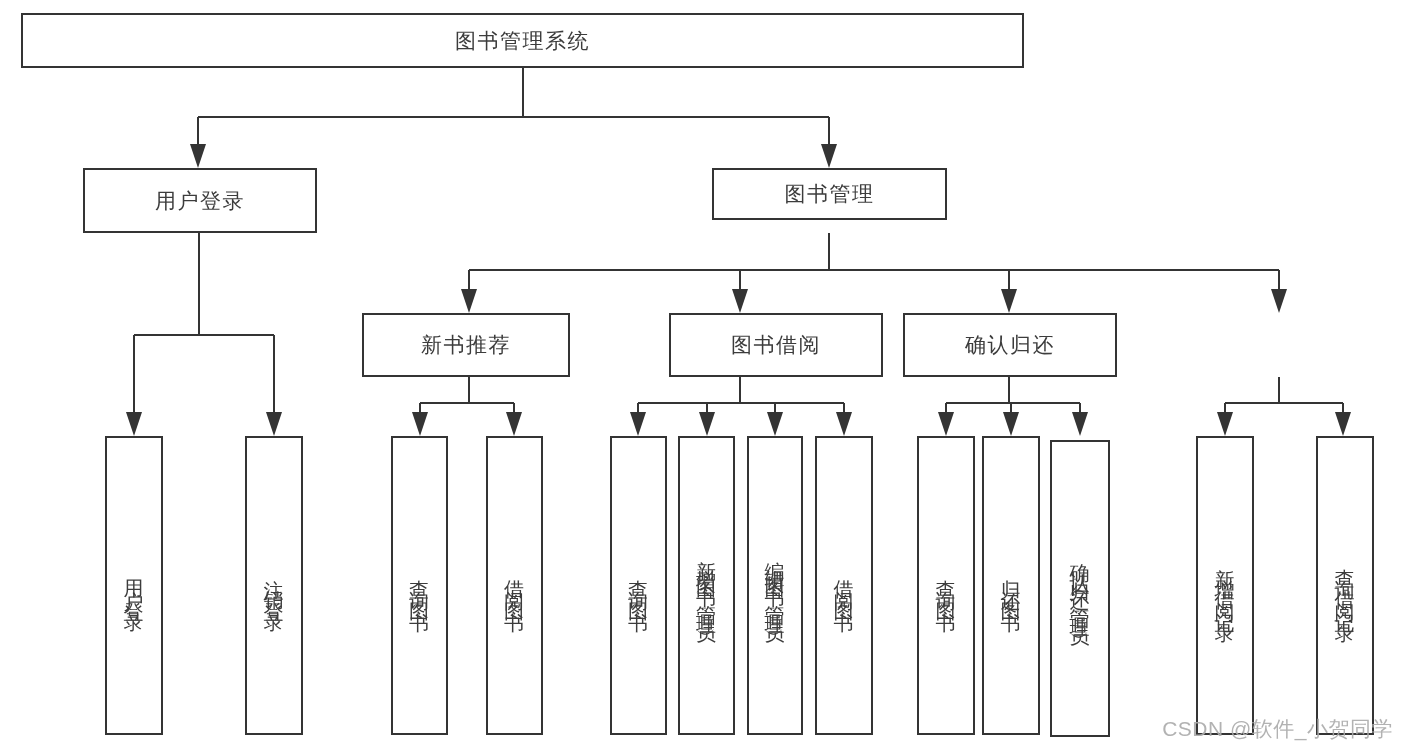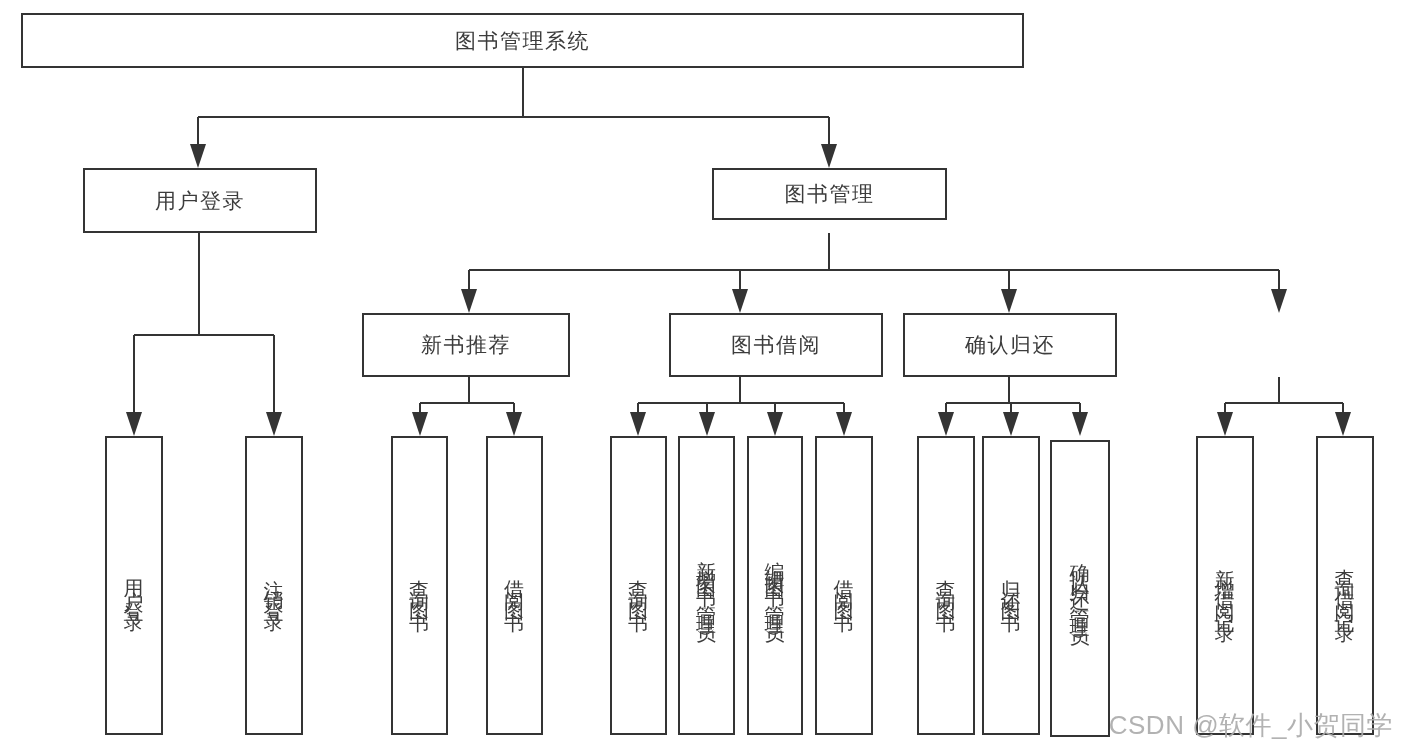--- a/index.html
+++ b/index.html
@@ -45,21 +45,21 @@
     letter-spacing: 11px;
     white-space: nowrap;
   }
   .leaf.long span {
     letter-spacing: 9px;
   }
   #watermark {
     position: absolute;
     right: 12px;
     bottom: 4px;
-    font-size: 26px;
+    font-size: 21px;
     color: rgba(171, 171, 171, 0.92);
     letter-spacing: 0.5px;
     white-space: nowrap;
     z-index: 5;
   }
 </style>
 </head>
 <body>
 
 <div id="stage">

